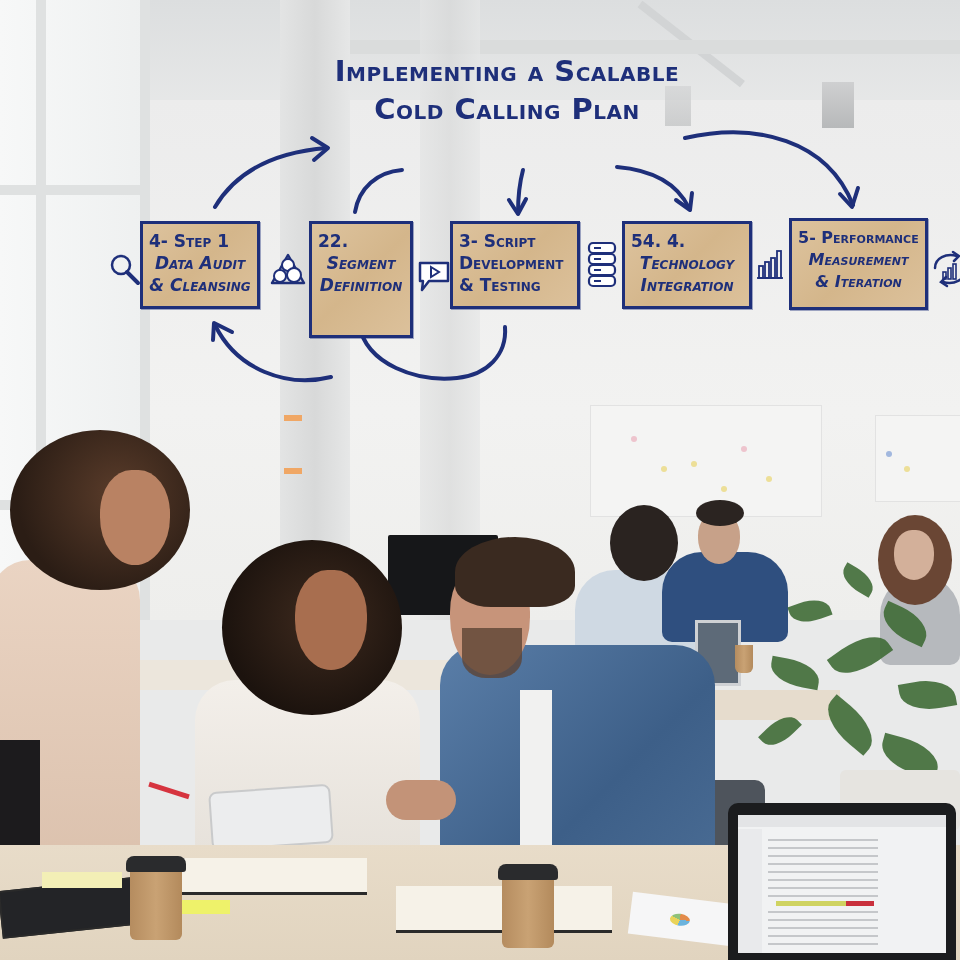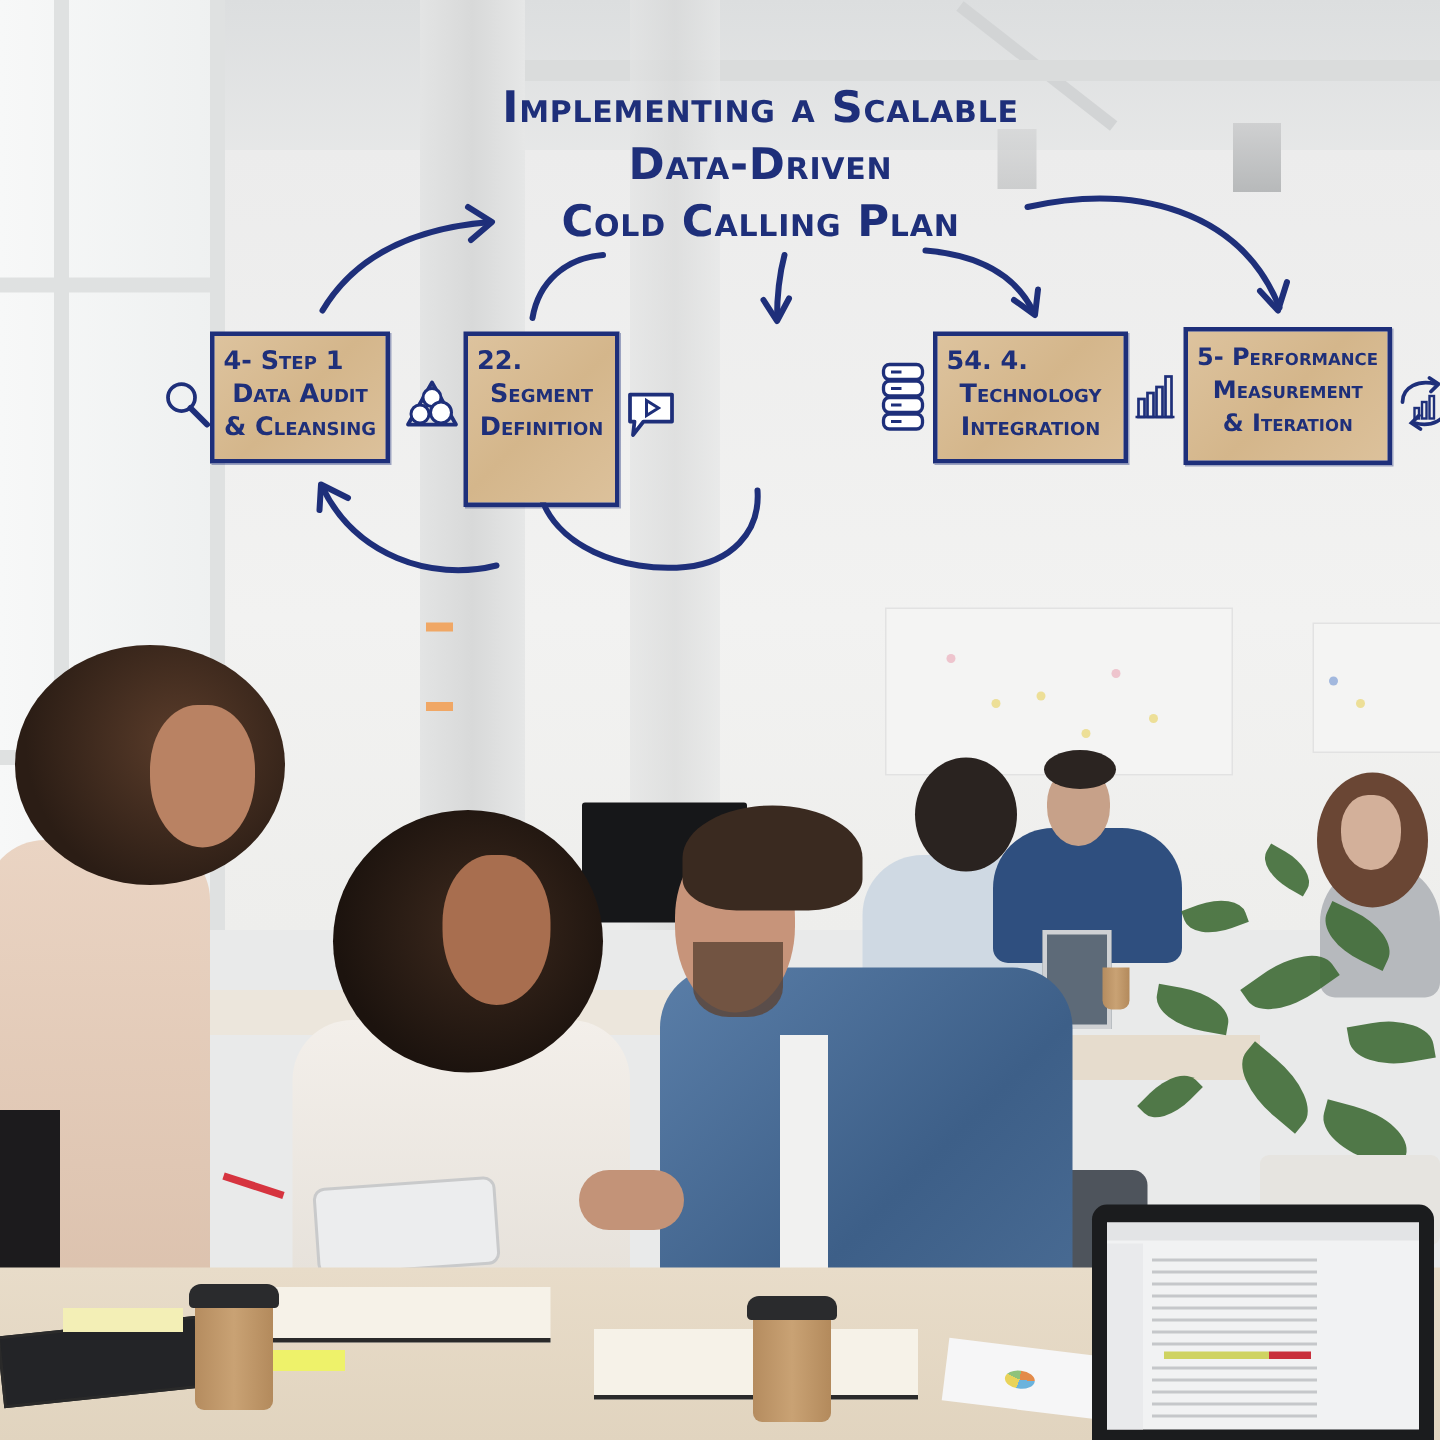--- a/index.html
+++ b/index.html
@@ -56,21 +56,21 @@
   .title { position:absolute; left:260px; top:52px; width:420px; text-align:center;
            color:#1e2f7a; font-family:"DejaVu Sans", sans-serif; font-weight:bold;
            font-variant:small-caps; line-height:38px; font-size:29px; letter-spacing:.5px; }
   .title span { display:block; }
   .step-box { position:absolute; background:linear-gradient(135deg,#ddc39e 0%,#d4b68b 50%,#dcc19b 100%);
               border:3px solid #1e2f7a; color:#1e2f7a; font-weight:bold;
               font-variant:small-caps; font-size:17px; line-height:22px;
               text-align:center; box-sizing:border-box; padding-top:6px;
               box-shadow:1px 1px 0 rgba(30,47,122,.4); }
   .step-box .l1 { display:block; text-align:left; padding-left:6px; }
-  .step-box .ln { display:block; }
+  .step-box .ln { display:block;font-style:italic; }
   .icon { position:absolute; }
   svg.arrows { position:absolute; left:0; top:0; width:960px; height:960px; }
 </style>
 </head>
 <body>
 
 <div class="scene">
   <div class="ceiling"></div>
   <div class="wall"></div>
   <div class="beam" style="left:640px;top:0;width:130px;transform:rotate(38deg);"></div>
@@ -185,21 +185,20 @@
       <div class="hl-y"></div>
       <div class="hl-r"></div>
     </div>
   </div>
 </div>
 
 <div class="overlay">
 
   <div class="title">
     <span>Implementing a Scalable</span>
-    <span>Data-Driven</span>
     <span>Cold Calling Plan</span>
   </div>
 
   <svg class="arrows" viewBox="0 0 960 960">
     <g fill="none" stroke="#1e2f7a" stroke-width="4" stroke-linecap="round" stroke-linejoin="round">
 
       <path d="M178 207 C 200 170, 240 152, 290 148"></path>
       <path d="M275 138 L 291 148 L 277 160"></path>
 
       <path d="M318 212 C 322 188, 340 172, 365 170"></path>
@@ -222,20 +221,25 @@
 
   <div class="step-box" style="left:103px;top:221px;width:120px;height:88px;">
     <span class="l1">4- Step 1</span>
     <span class="ln">Data Audit</span>
     <span class="ln">&amp; Cleansing</span>
   </div>
   <div class="step-box" style="left:272px;top:221px;width:104px;height:117px;">
     <span class="l1">22.</span>
     <span class="ln">Segment</span>
     <span class="ln">Definition</span>
+  </div>
+  <div class="step-box" style="left:413px;top:221px;width:130px;height:88px;">
+    <span class="l1">3- Script</span>
+    <span class="l1">Development</span>
+    <span class="l1">&amp; Testing</span>
   </div>
   <div class="step-box" style="left:585px;top:221px;width:130px;height:88px;">
     <span class="l1">54. 4.</span>
     <span class="ln">Technology</span>
     <span class="ln">Integration</span>
   </div>
   <div class="step-box" style="left:752px;top:218px;width:139px;height:92px;font-size:16px;">
     <span class="l1">5- Performance</span>
     <span class="ln">Measurement</span>
     <span class="ln">&amp; Iteration</span>

